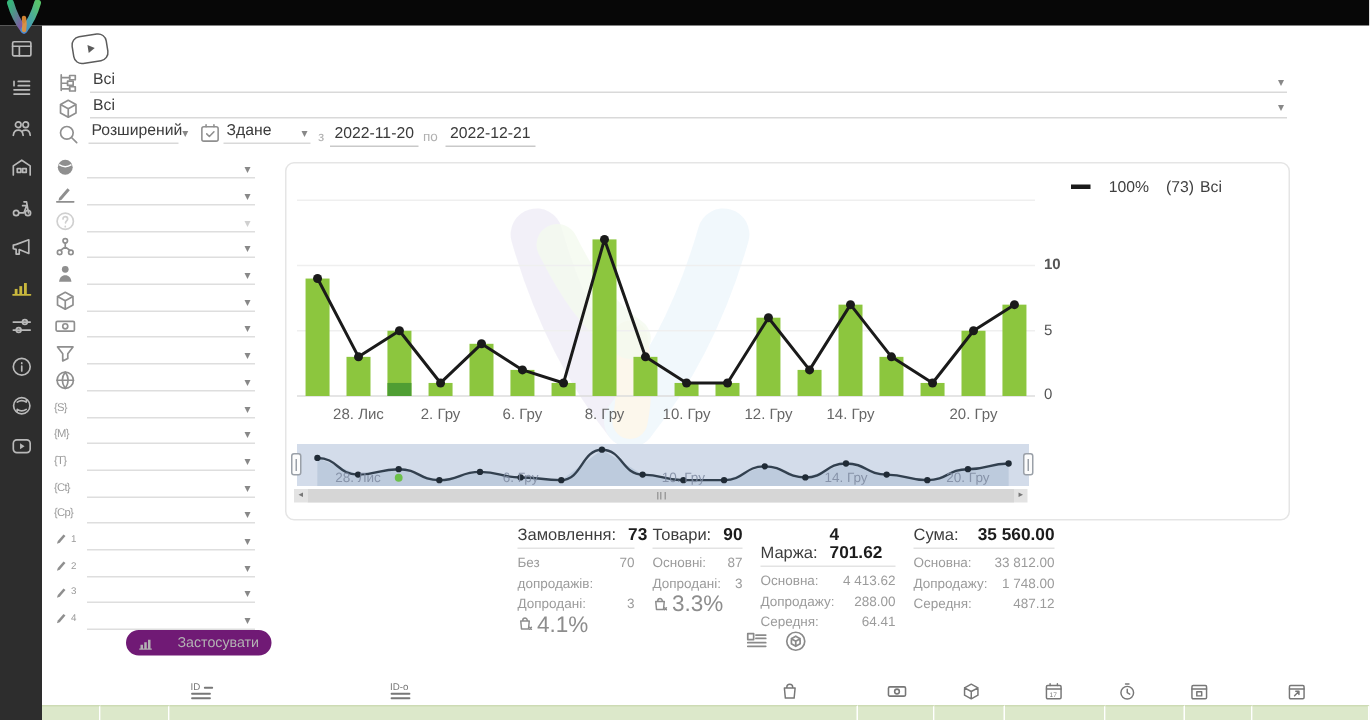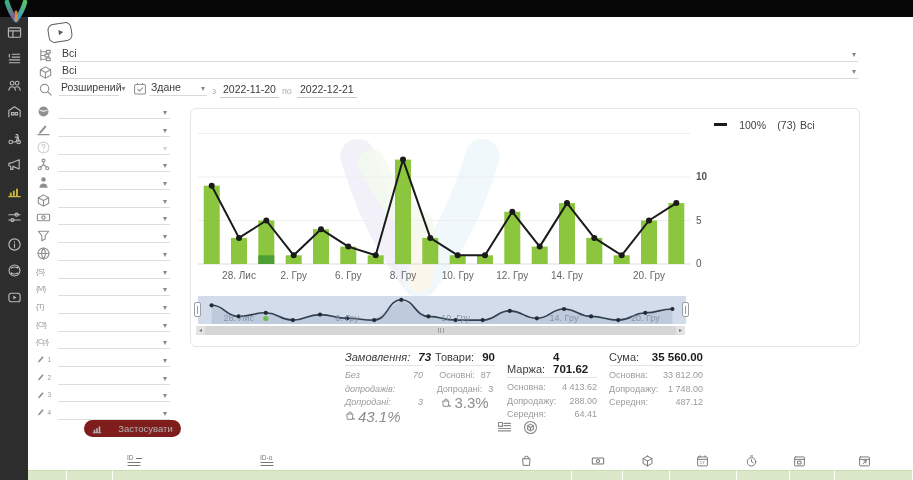--- a/index.html
+++ b/index.html
@@ -30,21 +30,21 @@
   .d-val{border-bottom:1px solid #c9c9c9;font-size:10.5px;color:#3a3a3a;padding:0 3px 2px 3px;cursor:text;}
   
   .filter-panel{left:36px;top:103px;width:134px;}
   .f-row{display:flex;align-items:center;height:17.7px;}
   .f-row .f-icn{width:15px;height:14px;color:#8f8f8f;flex:0 0 15px;display:flex;align-items:center;}
   .f-row.disabled .f-icn,.f-row.disabled .caret{color:#d0d0d0;}
   .f-sel{flex:1;margin-left:7px;border-bottom:1px solid #dedede;height:13px;display:flex;
          justify-content:flex-end;align-items:flex-end;padding:0 3px 1px 0;cursor:pointer;}
   .brace{font-size:7.5px;color:#9a9a9a;letter-spacing:-0.5px;}
   .pen-num{font-size:6.5px;color:#9a9a9a;margin-left:1px;}
-  .apply-btn{left:84px;top:420px;width:97px;height:17px;border-radius:9px;background:#7f1d1d;
+  .apply-btn{left:84px;top:420px;width:97px;height:17px;border-radius:9px;background:#701a75;
              color:#b3b3b3;font-size:9.5px;display:flex;align-items:center;justify-content:center;gap:16px;cursor:default;}
   
   .card{left:190px;top:108px;width:668px;height:237px;border:1px solid #e5e5e5;border-radius:6px;background:#fff;}
   .watermark{left:330px;top:112px;width:180px;height:220px;opacity:0.12;}
   .legend{left:714px;top:117px;font-size:10.5px;color:#3f3f3f;}
   .lg-row{display:grid;grid-template-columns:20px 36px 30px auto;align-items:center;height:15px;cursor:pointer;}
   .lg-pct,.lg-cnt{text-align:right;padding-right:4px;}
   .lg-mark-line{width:13px;height:2.4px;background:#1a1a1a;}
   .lg-mark-dot{width:9px;height:9px;border-radius:50%;}
   .yticks span{position:absolute;font-size:10px;color:#555;}
@@ -558,44 +558,44 @@
       <div class="thumb">
           <i></i>
           <i></i>
           <i></i>
         </div>
     </div>
     <div class="arr">▸</div>
   </div>
 
   <div class="abs stats" id="stats">
-      <div class="s-col" style="width: 78px; font-style: italic;">
+      <div class="s-col" style="width: 78px;">
         <div class="s-head">
           <span>Замовлення:</span>
           <b>73</b>
         </div>
         <div class="s-sub">
           <span>Без допродажів:</span>
           <span>70</span>
         </div>
         <div class="s-sub">
           <span>Допродані:</span>
           <span>3</span>
         </div>
         <div class="s-pct">
           <span class="icn">
             <svg viewBox="0 0 12 12">
               <path class="st" d="M4.2 3.6V3a1.8 1.8 0 013.6 0v.6M2.6 3.6h6.8l-.6 6.4H3.2z"></path>
               <path class="st" d="M9.6 8.6l1.6 1.6M11.2 8.6L9.6 10.2" stroke-width="1"></path>
             </svg>
           </span>
-          <span>43.1%</span>
-        </div>
-      </div>
-      <div class="s-col" style="width: 60px; align-items: center;">
+          <span>4.1%</span>
+        </div>
+      </div>
+      <div class="s-col" style="width: 60px;">
         <div class="s-head">
           <span>Товари:</span>
           <b>90</b>
         </div>
         <div class="s-sub">
           <span>Основні:</span>
           <span>87</span>
         </div>
         <div class="s-sub">
           <span>Допродані:</span>

